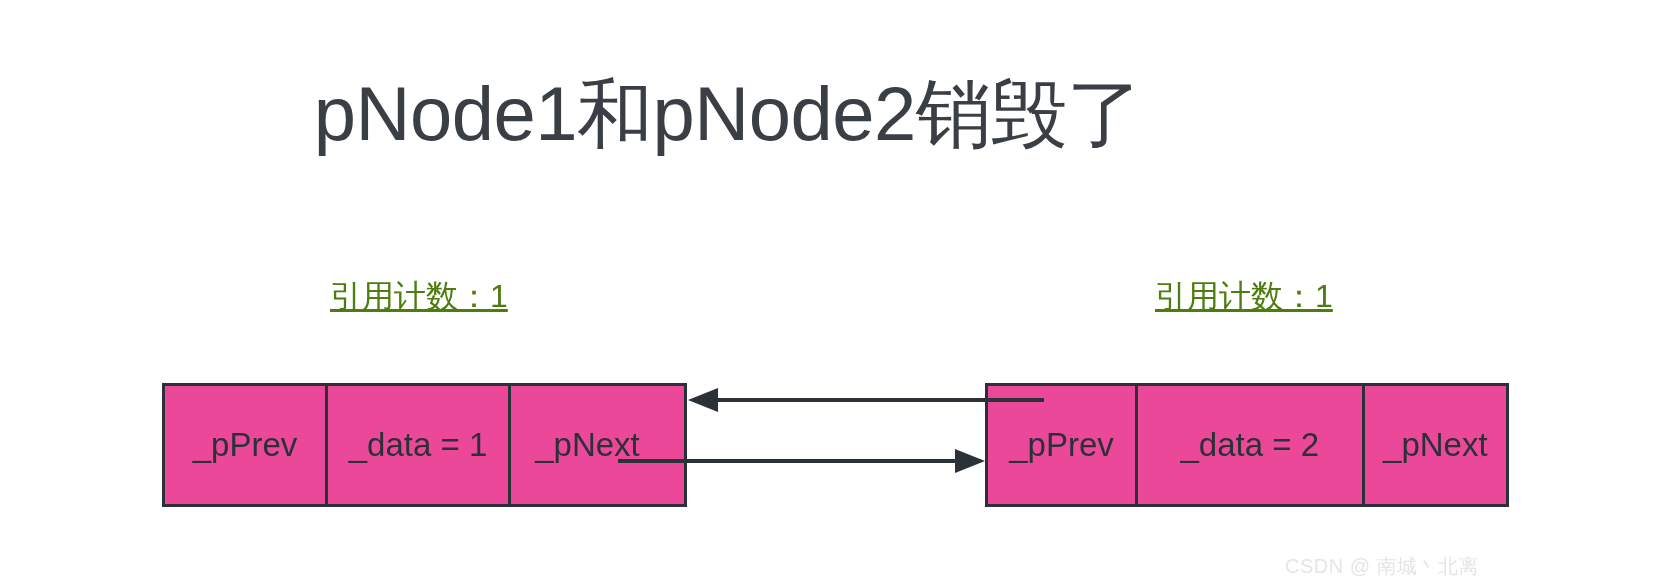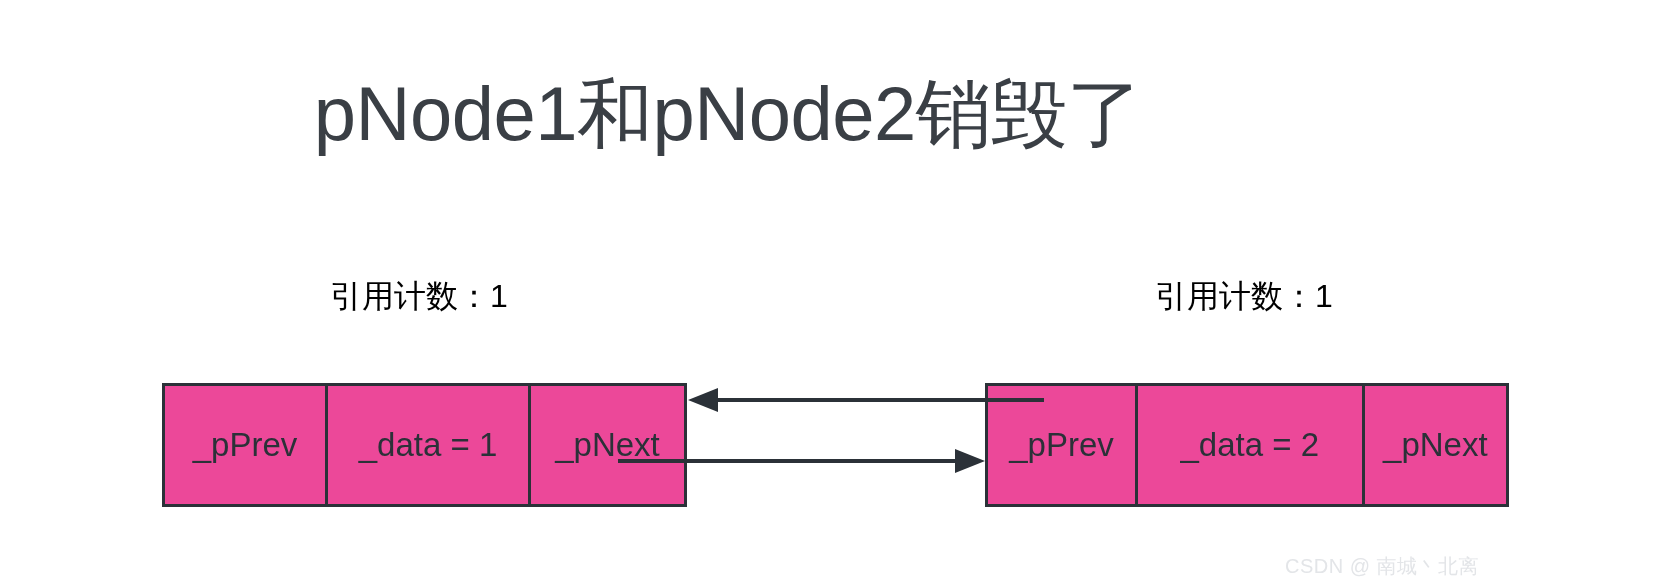--- a/index.html
+++ b/index.html
@@ -33,22 +33,23 @@
     color: #3a3f45;
     letter-spacing: -0.5px;
     white-space: nowrap;
   }
 
   
   .refcount {
     position: absolute;
     font-size: 32px;
     line-height: 40px;
-    color: #000000;
+    color: #4d7c0f;
     white-space: nowrap;
+    text-decoration: underline;
   }
   .refcount.left  { left: 330px;  top: 276px; }
   .refcount.right { left: 1155px; top: 276px; }
 
   
   .node {
     position: absolute;
     top: 383px;
     height: 124px;
     display: flex;
@@ -67,21 +68,21 @@
     box-sizing: border-box;
     font-size: 33px;
     line-height: 38px;
     color: #2b3138;
     white-space: nowrap;
     background: transparent;
   }
   .cell + .cell { border-left: 3px solid #2b3138; }
 
   .node.left  .cell.c0 { width: 160px; }
-  .node.left  .cell.c1 { width: 203px; }
+  .node.left  .cell.c1 { width: 183px; }
   .node.left  .cell.c2 { width: 156px; }
   .node.right .cell.c0 { width: 159px; }
   .node.right .cell.c1 { width: 245px; }
   .node.right .cell.c2 { width: 156px; }
 
   
   .arrows {
     position: absolute;
     left: 0;
     top: 0;

